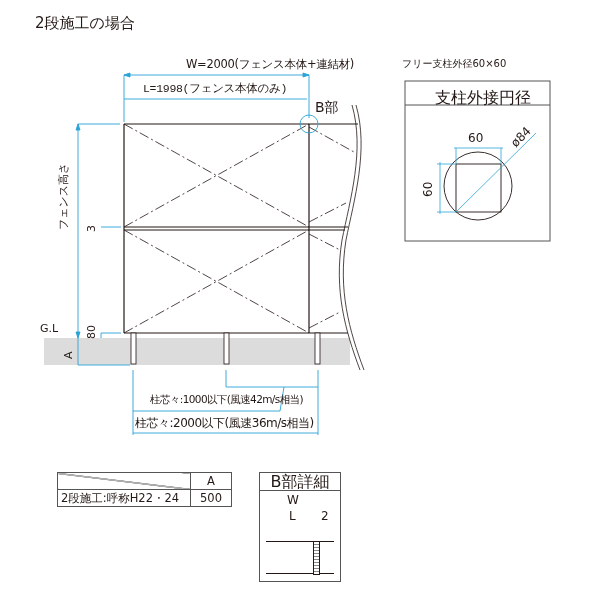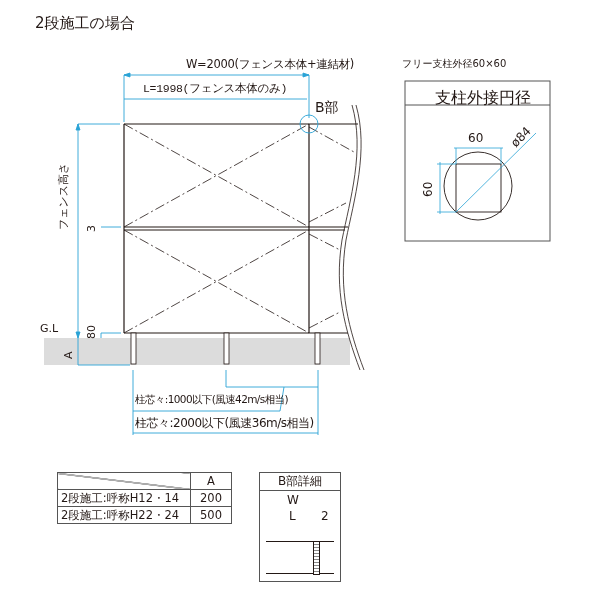--- a/index.html
+++ b/index.html
@@ -110,47 +110,43 @@
 </svg>
 
 <div class="abs dimtxt" style="left:141px;top:57px;margin-left:45px;">W=2000(フェンス本体+連結材)</div>
 <div class="abs dimtxt" style="left:143px;top:81px;font-family:Liberation Mono, monospace;">L=1998(フェンス本体のみ)</div>
 <div class="abs" style="left:315px;top:99px;font-size:14px;">B部</div>
 <div class="abs small" style="left:56px;top:230px;transform:rotate(-90deg);transform-origin:left top;">フェンス高さ</div>
 <div class="abs small" style="left:85px;top:232px;transform:rotate(-90deg);transform-origin:left top;">3</div>
 <div class="abs small" style="left:85px;top:339px;transform:rotate(-90deg);transform-origin:left top;">80</div>
 <div class="abs small" style="left:40px;top:322px;">G.L</div>
 <div class="abs small" style="left:62px;top:359px;transform:rotate(-90deg);transform-origin:left top;">A</div>
-<div class="abs" style="left:135px;top:393px;font-size:10.5px;letter-spacing:-0.6px;">柱芯々:1000以下(風速42m/s相当)</div>
+<div class="abs" style="left:150px;top:393px;font-size:10.5px;letter-spacing:-0.6px;">柱芯々:1000以下(風速42m/s相当)</div>
 <div class="abs" style="left:135px;top:415px;font-size:12px;letter-spacing:-0.5px;">柱芯々:2000以下(風速36m/s相当)</div>
 
 <div class="abs" style="left:402px;top:57px;font-size:10px;">フリー支柱外径60×60</div>
 <div class="abs small" style="left:435px;top:88px;font-size:16px;">支柱外接円径</div>
 <div class="abs small" style="left:468px;top:131px;font-size:12px;">60</div>
 <div class="abs small" style="left:421px;top:197px;font-size:12px;transform:rotate(-90deg);transform-origin:left top;">60</div>
 <div class="abs small" style="left:508px;top:140px;font-size:12px;transform:rotate(-45deg);transform-origin:left top;">ø84</div>
 
 <table class="tbl">
   <tbody>
       <tr>
     <td class="lbl" style="background:linear-gradient(to bottom left, transparent 48%, #555 49%, #555 51%, transparent 52%);"></td>
     <td class="num">A</td>
   </tr>
   <tr>
-    <td class="lbl">2段施工:呼称H12・14</td>
-    <td class="num">200</td>
-  </tr>
-  <tr>
     <td class="lbl">2段施工:呼称H22・24</td>
     <td class="num">500</td>
   </tr>
 </tbody>
   </table>
 
 <div class="box" style="left:259px;top:472px;width:80px;height:108px;">
-  <div style="height:17px;border-bottom:1px solid #555;text-align:center;font-size:12px;line-height:17px;">B部詳細</div>
+  <div style="height:17px;border-bottom:1px solid #555;text-align:center;font-size:16px;line-height:17px;">B部詳細</div>
   <div class="abs" style="left:27px;top:20px;font-size:12px;">W</div>
   <div class="abs" style="left:29px;top:36px;font-size:12px;">L</div>
   <div class="abs" style="left:61px;top:36px;font-size:12px;">2</div>
   <div class="abs" style="left:6px;top:68px;width:68px;border-top:1px solid #231815;"></div>
   <div class="abs" style="left:6px;top:100px;width:68px;border-top:1px solid #231815;"></div>
   <div class="abs" style="left:53px;top:68px;width:5px;height:32px;border:1px solid #231815;background:repeating-linear-gradient(#fff 0 2px,#888 2px 3px);"></div>
 </div>
 
 </body></html>

